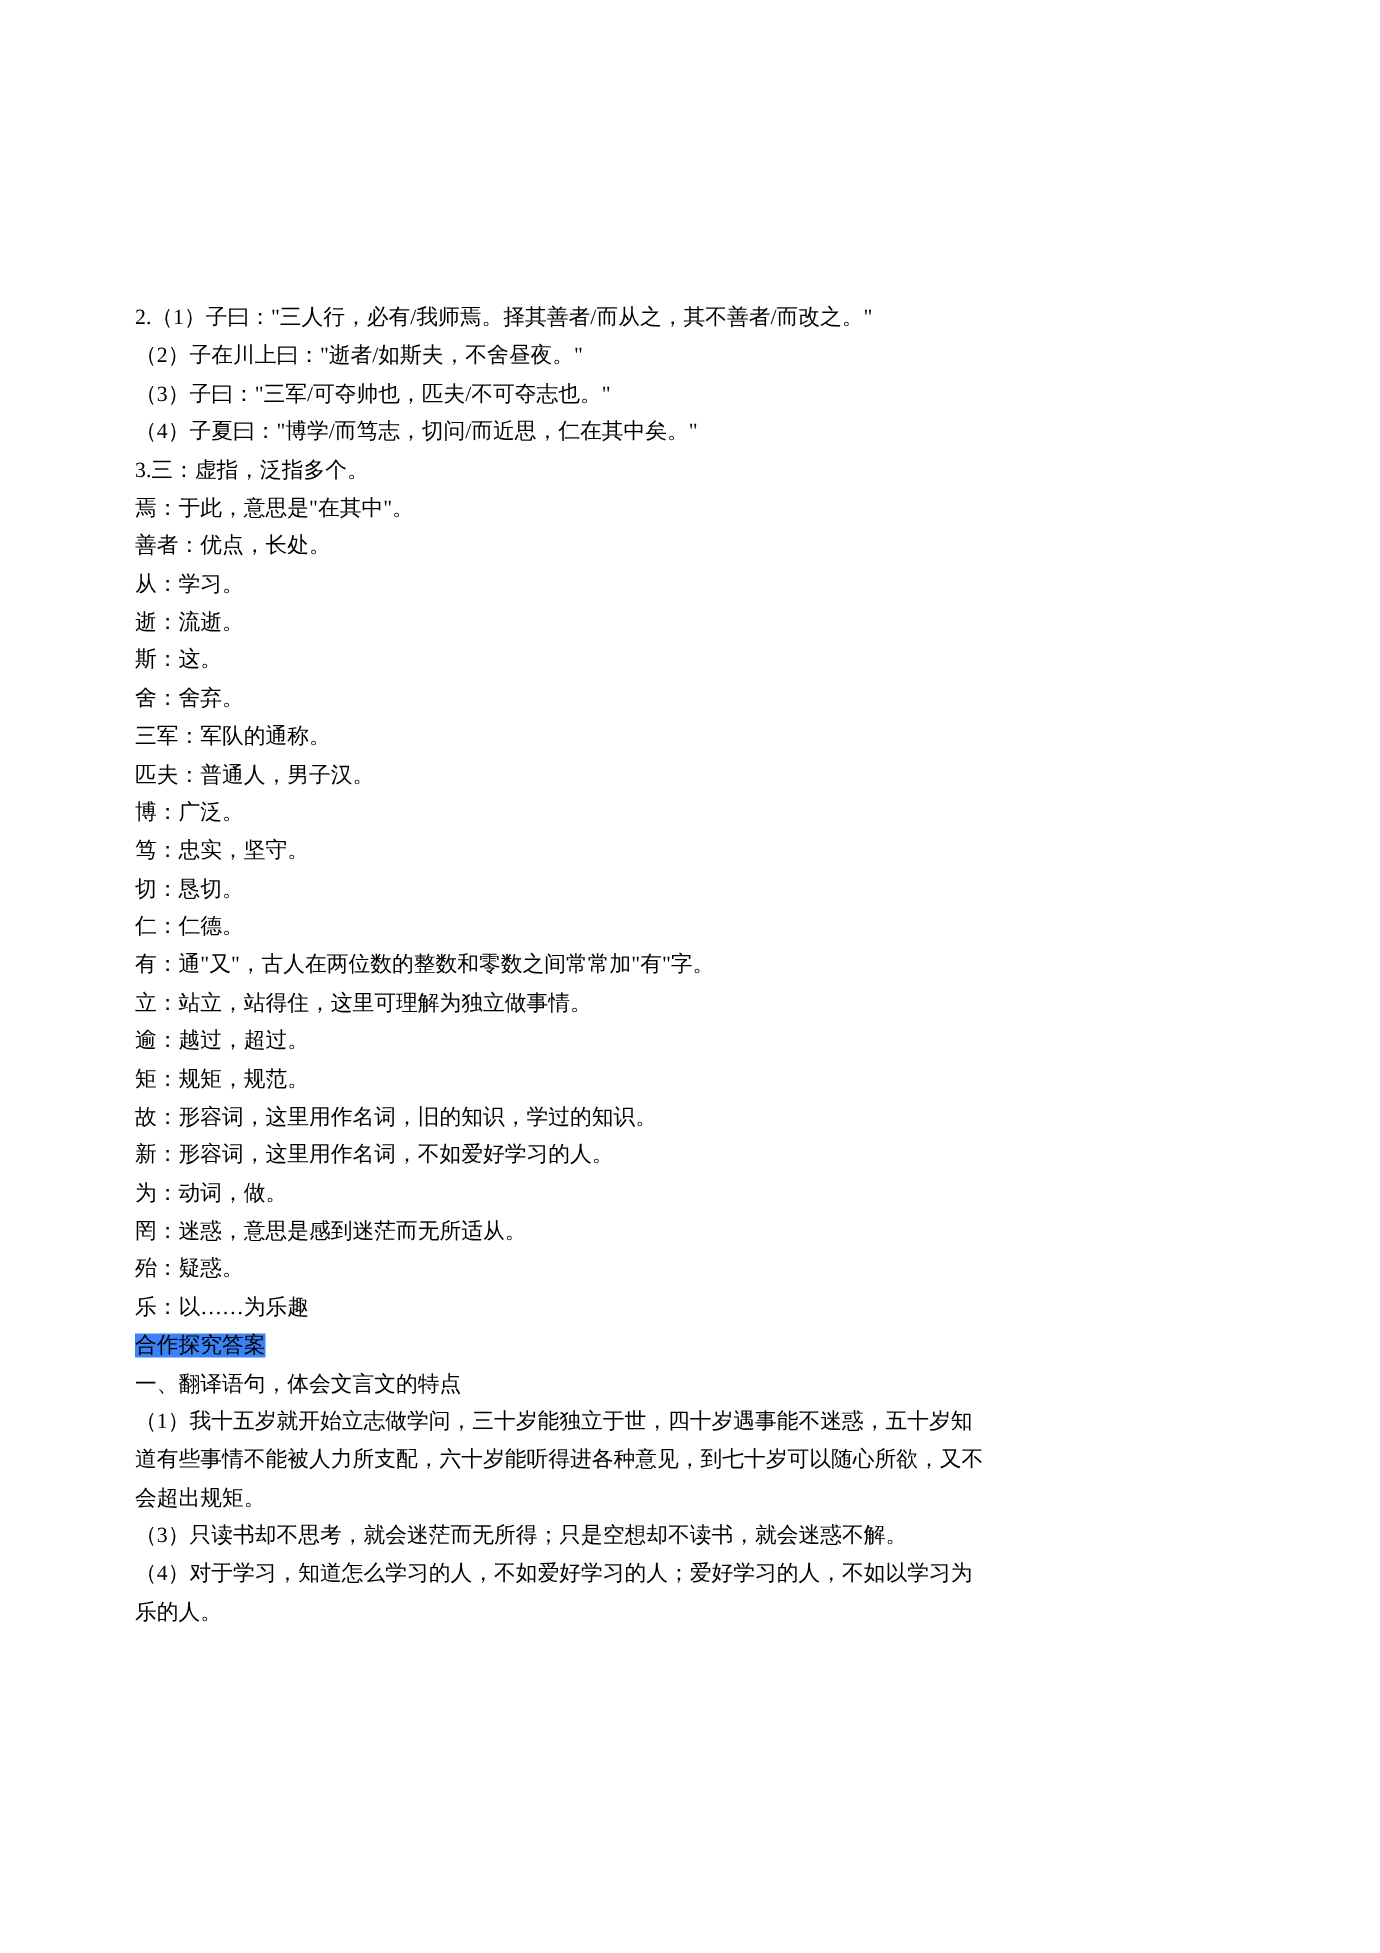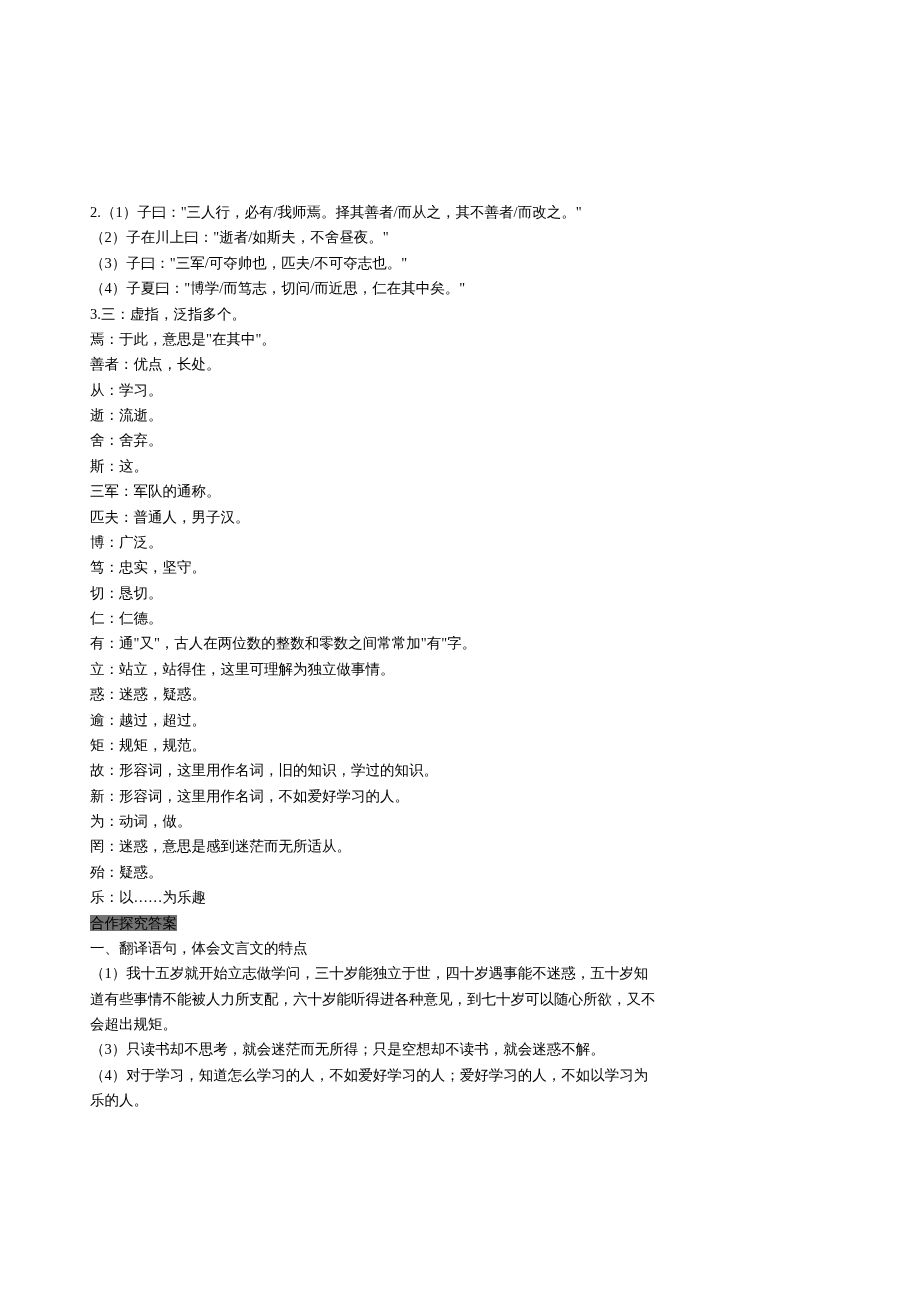--- a/index.html
+++ b/index.html
@@ -12,21 +12,21 @@
     color: #000000;
     line-height: 1.75;
   }
   .page {
     padding: 200px 260px 180px 90px;
   }
   .line {
     white-space: normal;
   }
   .highlight {
-    background-color: #737373;
+    background-color: #3b82f6;
     display: inline;
   }
   .bold {
     font-weight: normal;
     font-family: "SimHei", "黑体", sans-serif;
   }
 </style>
 </head>
 <body>
 
@@ -34,31 +34,30 @@
   <div id="content">
       <div class="line"><span>2.（1）子曰："三人行，必有/我师焉。择其善者/而从之，其不善者/而改之。"</span></div>
       <div class="line"><span>（2）子在川上曰："逝者/如斯夫，不舍昼夜。"</span></div>
       <div class="line"><span>（3）子曰："三军/可夺帅也，匹夫/不可夺志也。"</span></div>
       <div class="line"><span>（4）子夏曰："博学/而笃志，切问/而近思，仁在其中矣。"</span></div>
       <div class="line"><span>3.三：虚指，泛指多个。</span></div>
       <div class="line"><span>焉：于此，意思是"在其中"。</span></div>
       <div class="line"><span>善者：优点，长处。</span></div>
       <div class="line"><span>从：学习。</span></div>
       <div class="line"><span>逝：流逝。</span></div>
+      <div class="line"><span>斯：这。</span></div>
       <div class="line"><span>舍：舍弃。</span></div>
-      <div class="line"><span>斯：这。</span></div>
       <div class="line"><span>三军：军队的通称。</span></div>
       <div class="line"><span>匹夫：普通人，男子汉。</span></div>
       <div class="line"><span>博：广泛。</span></div>
       <div class="line"><span>笃：忠实，坚守。</span></div>
       <div class="line"><span>切：恳切。</span></div>
       <div class="line"><span>仁：仁德。</span></div>
       <div class="line"><span>有：通"又"，古人在两位数的整数和零数之间常常加"有"字。</span></div>
       <div class="line"><span>立：站立，站得住，这里可理解为独立做事情。</span></div>
-      <div class="line"><span>惑：迷惑，疑惑。</span></div>
       <div class="line"><span>逾：越过，超过。</span></div>
       <div class="line"><span>矩：规矩，规范。</span></div>
       <div class="line"><span>故：形容词，这里用作名词，旧的知识，学过的知识。</span></div>
       <div class="line"><span>新：形容词，这里用作名词，不如爱好学习的人。</span></div>
       <div class="line"><span>为：动词，做。</span></div>
       <div class="line"><span>罔：迷惑，意思是感到迷茫而无所适从。</span></div>
       <div class="line"><span>殆：疑惑。</span></div>
       <div class="line"><span>乐：以……为乐趣</span></div>
       <div class="line"><span class="highlight">合作探究答案</span></div>
       <div class="line"><span class="bold">一、翻译语句，体会文言文的特点</span></div>

